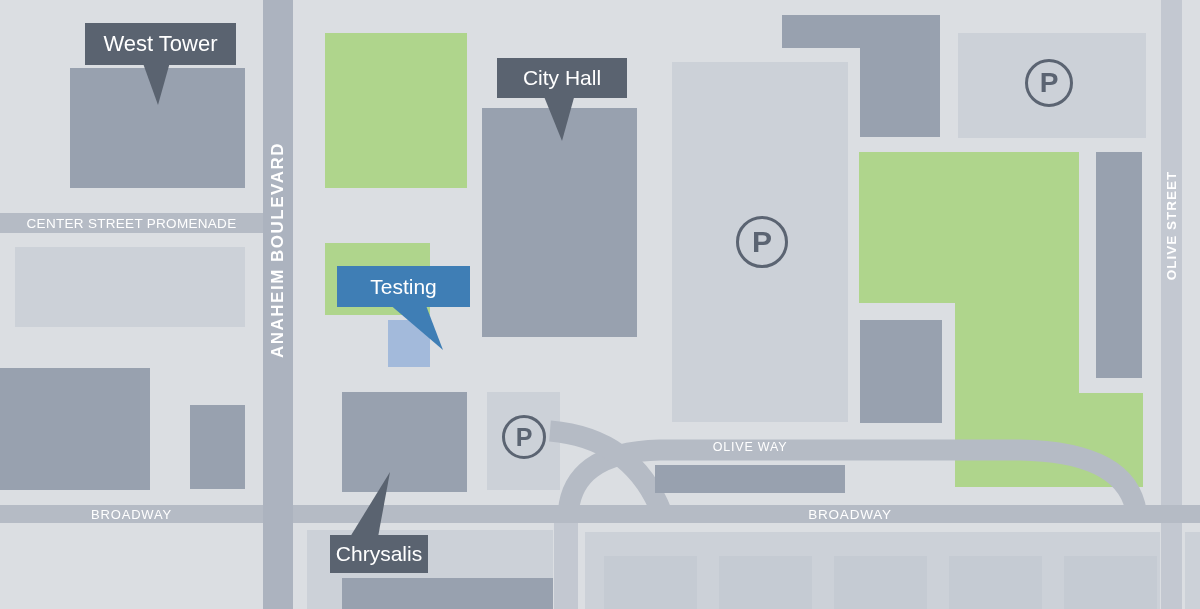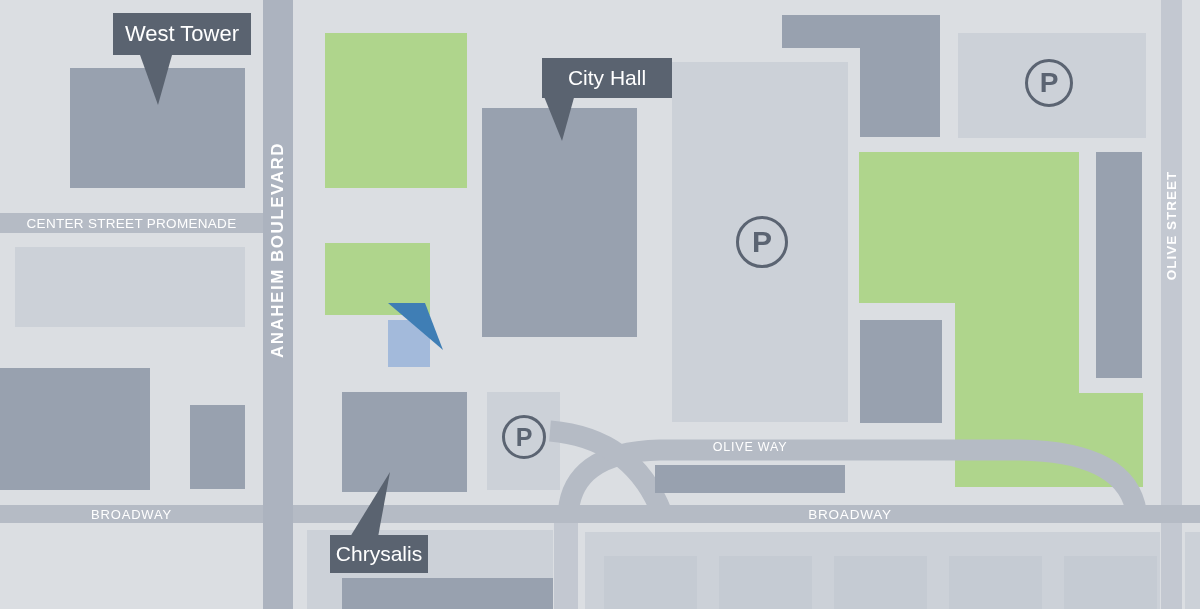--- a/index.html
+++ b/index.html
@@ -93,30 +93,31 @@
     <span class="v-text" style="font-size:17px;letter-spacing:1.5px;">ANAHEIM BOULEVARD</span>
   </div>
   <div class="abs v-wrap" style="left:1157px;top:0;width:29px;height:450px;">
     <span class="v-text" style="font-size:13.5px;letter-spacing:1px;">OLIVE STREET</span>
   </div>
   <div class="abs street-label" style="left:0;top:213px;width:263px;height:20px;font-size:13.5px;letter-spacing:.3px;">CENTER STREET PROMENADE</div>
   <div class="abs street-label" style="left:0;top:505px;width:263px;height:18px;">BROADWAY</div>
   <div class="abs street-label" style="left:760px;top:505px;width:180px;height:18px;font-size:13.5px;">BROADWAY</div>
   <div class="abs street-label" style="left:660px;top:437px;width:180px;height:19px;font-size:12.5px;">OLIVE WAY</div>
 
-  <div class="abs callout callout-dark" style="left:85px;top:13px;width:138px;height:42px;font-size:22px;margin-left:28px;">West Tower</div>
+  <div class="abs callout callout-dark" style="left:85px;top:23px;width:151px;height:42px;font-size:22px;">West Tower</div>
   <svg class="abs" style="left:135px;top:55px;" width="40" height="55" viewBox="0 0 40 55">
     <polygon points="5,0 37,0 23,50" fill="#5a6370"></polygon>
   </svg>
 
-  <div class="abs callout callout-dark" style="left:497px;top:58px;width:130px;height:40px;margin-left:45px;">City Hall</div>
+  <div class="abs callout callout-dark" style="left:497px;top:58px;width:130px;height:40px;">City Hall</div>
   <svg class="abs" style="left:535px;top:94px;" width="42" height="52" viewBox="0 0 42 52">
     <polygon points="8,0 40,0 27,47" fill="#5a6370"></polygon>
   </svg>
 
+  <div class="abs callout callout-blue" style="left:337px;top:266px;width:133px;height:41px;">Testing</div>
   <svg class="abs" style="left:378px;top:303px;" width="70" height="52" viewBox="0 0 70 52">
     <polygon points="10,0 47,0 65,47" fill="#3f7eb5"></polygon>
   </svg>
 
   <div class="abs callout callout-dark" style="left:330px;top:535px;width:98px;height:38px;">Chrysalis</div>
   <svg class="abs" style="left:345px;top:470px;" width="50" height="68" viewBox="0 0 50 68">
     <polygon points="5,67 33,67 45,2" fill="#5a6370"></polygon>
   </svg>
 
 </div>

